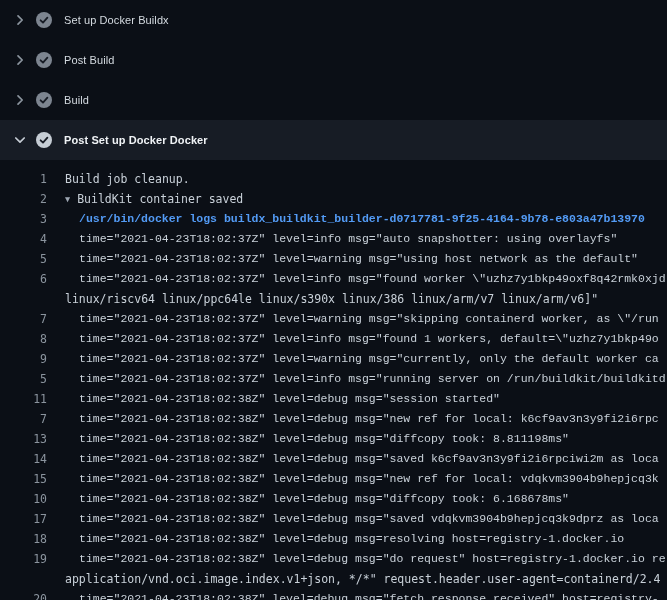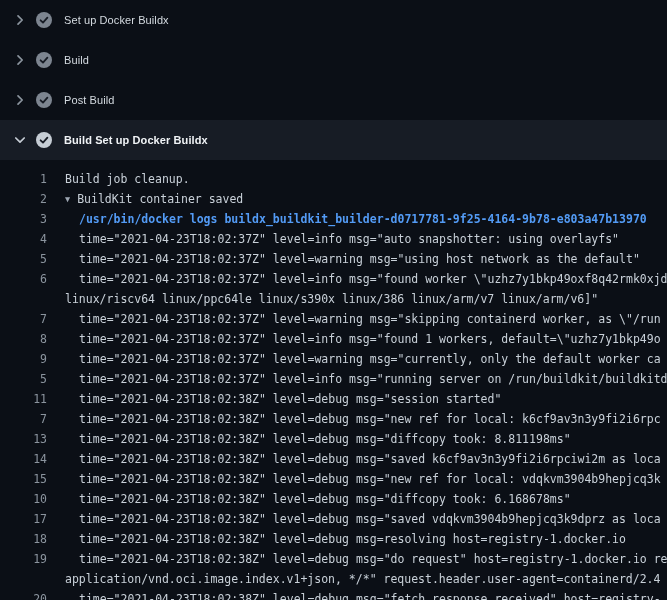--- a/index.html
+++ b/index.html
@@ -72,21 +72,21 @@
     display: inline-block;
     width: 47px;
     text-align: right;
     color: var(--line-number, #8b949e);
     vertical-align: top;
     cursor: pointer;
     flex: 0 0 47px;
   }
   .ltext { display: inline-block; vertical-align: top; }
   .ind0 .ltext { margin-left: 18px; }
-  .ind1 .ltext { margin-left: 32px; }
+  .ind1 .ltext { margin-left: 32px; font-family: Liberation Mono, monospace; }
   .lrow.cont .ltext { }
   .ltext.command {
     color: var(--accent-blue, #539bf5);
     font-weight: bold;
   }
   .gmarker {
     display: inline-block;
     font-size: 8.5px;
     color: #9ea7b3;
     margin-right: 7px;
@@ -118,49 +118,49 @@
           <svg width="16" height="16" viewBox="0 0 16 16">
             <path d="M6 3.8 L10.2 8 L6 12.2" fill="none" stroke="#8b949e" stroke-width="1.7" stroke-linecap="round" stroke-linejoin="round" transform=""></path>
           </svg>
         </span>
         <span class="check">
           <svg width="16" height="16" viewBox="0 0 16 16">
             <circle cx="8" cy="8" r="8" fill="#7d8590"></circle>
             <path d="M4.6 8.3 L7 10.6 L11.4 5.6" fill="none" stroke="#171c25" stroke-width="1.8" stroke-linecap="round" stroke-linejoin="round"></path>
           </svg>
         </span>
-        <span class="step-label">Build</span>
+        <span class="step-label">Post Build</span>
       </div>
       <div class="step">
         <span class="chev">
           <svg width="16" height="16" viewBox="0 0 16 16">
             <path d="M6 3.8 L10.2 8 L6 12.2" fill="none" stroke="#8b949e" stroke-width="1.7" stroke-linecap="round" stroke-linejoin="round" transform=""></path>
           </svg>
         </span>
         <span class="check">
           <svg width="16" height="16" viewBox="0 0 16 16">
             <circle cx="8" cy="8" r="8" fill="#7d8590"></circle>
             <path d="M4.6 8.3 L7 10.6 L11.4 5.6" fill="none" stroke="#171c25" stroke-width="1.8" stroke-linecap="round" stroke-linejoin="round"></path>
           </svg>
         </span>
-        <span class="step-label">Post Build</span>
+        <span class="step-label">Build</span>
       </div>
       <div class="step expanded">
         <span class="chev">
           <svg width="16" height="16" viewBox="0 0 16 16">
             <path d="M6 3.8 L10.2 8 L6 12.2" fill="none" stroke="#c6cdd5" stroke-width="1.7" stroke-linecap="round" stroke-linejoin="round" transform="rotate(90 8 8)"></path>
           </svg>
         </span>
         <span class="check">
           <svg width="16" height="16" viewBox="0 0 16 16">
             <circle cx="8" cy="8" r="8" fill="#c6cdd5"></circle>
             <path d="M4.6 8.3 L7 10.6 L11.4 5.6" fill="none" stroke="#171c25" stroke-width="1.8" stroke-linecap="round" stroke-linejoin="round"></path>
           </svg>
         </span>
-        <span class="step-label">Build Set up Docker Buildx</span>
+        <span class="step-label">Post Set up Docker Docker</span>
       </div>
     </div>
   <div class="log" id="log">
       <div class="lrow ind0"><span class="lnum">1</span><span class="ltext">Build job cleanup.</span></div>
       <div class="lrow ind0"><span class="lnum">2</span><span class="ltext"><span class="gmarker">▼</span><span>BuildKit container saved</span></span></div>
       <div class="lrow ind1"><span class="lnum">3</span><span class="ltext command">/usr/bin/docker logs buildx_buildkit_builder-d0717781-9f25-4164-9b78-e803a47b13970</span></div>
       <div class="lrow ind1"><span class="lnum">4</span><span class="ltext">time="2021-04-23T18:02:37Z" level=info msg="auto snapshotter: using overlayfs"</span></div>
       <div class="lrow ind1"><span class="lnum">5</span><span class="ltext">time="2021-04-23T18:02:37Z" level=warning msg="using host network as the default"</span></div>
       <div class="lrow ind1"><span class="lnum">6</span><span class="ltext">time="2021-04-23T18:02:37Z" level=info msg="found worker \"uzhz7y1bkp49oxf8q42rmk0xjd</span></div>
       <div class="lrow ind0 cont"><span class="lnum"></span><span class="ltext">linux/riscv64 linux/ppc64le linux/s390x linux/386 linux/arm/v7 linux/arm/v6]"</span></div>

